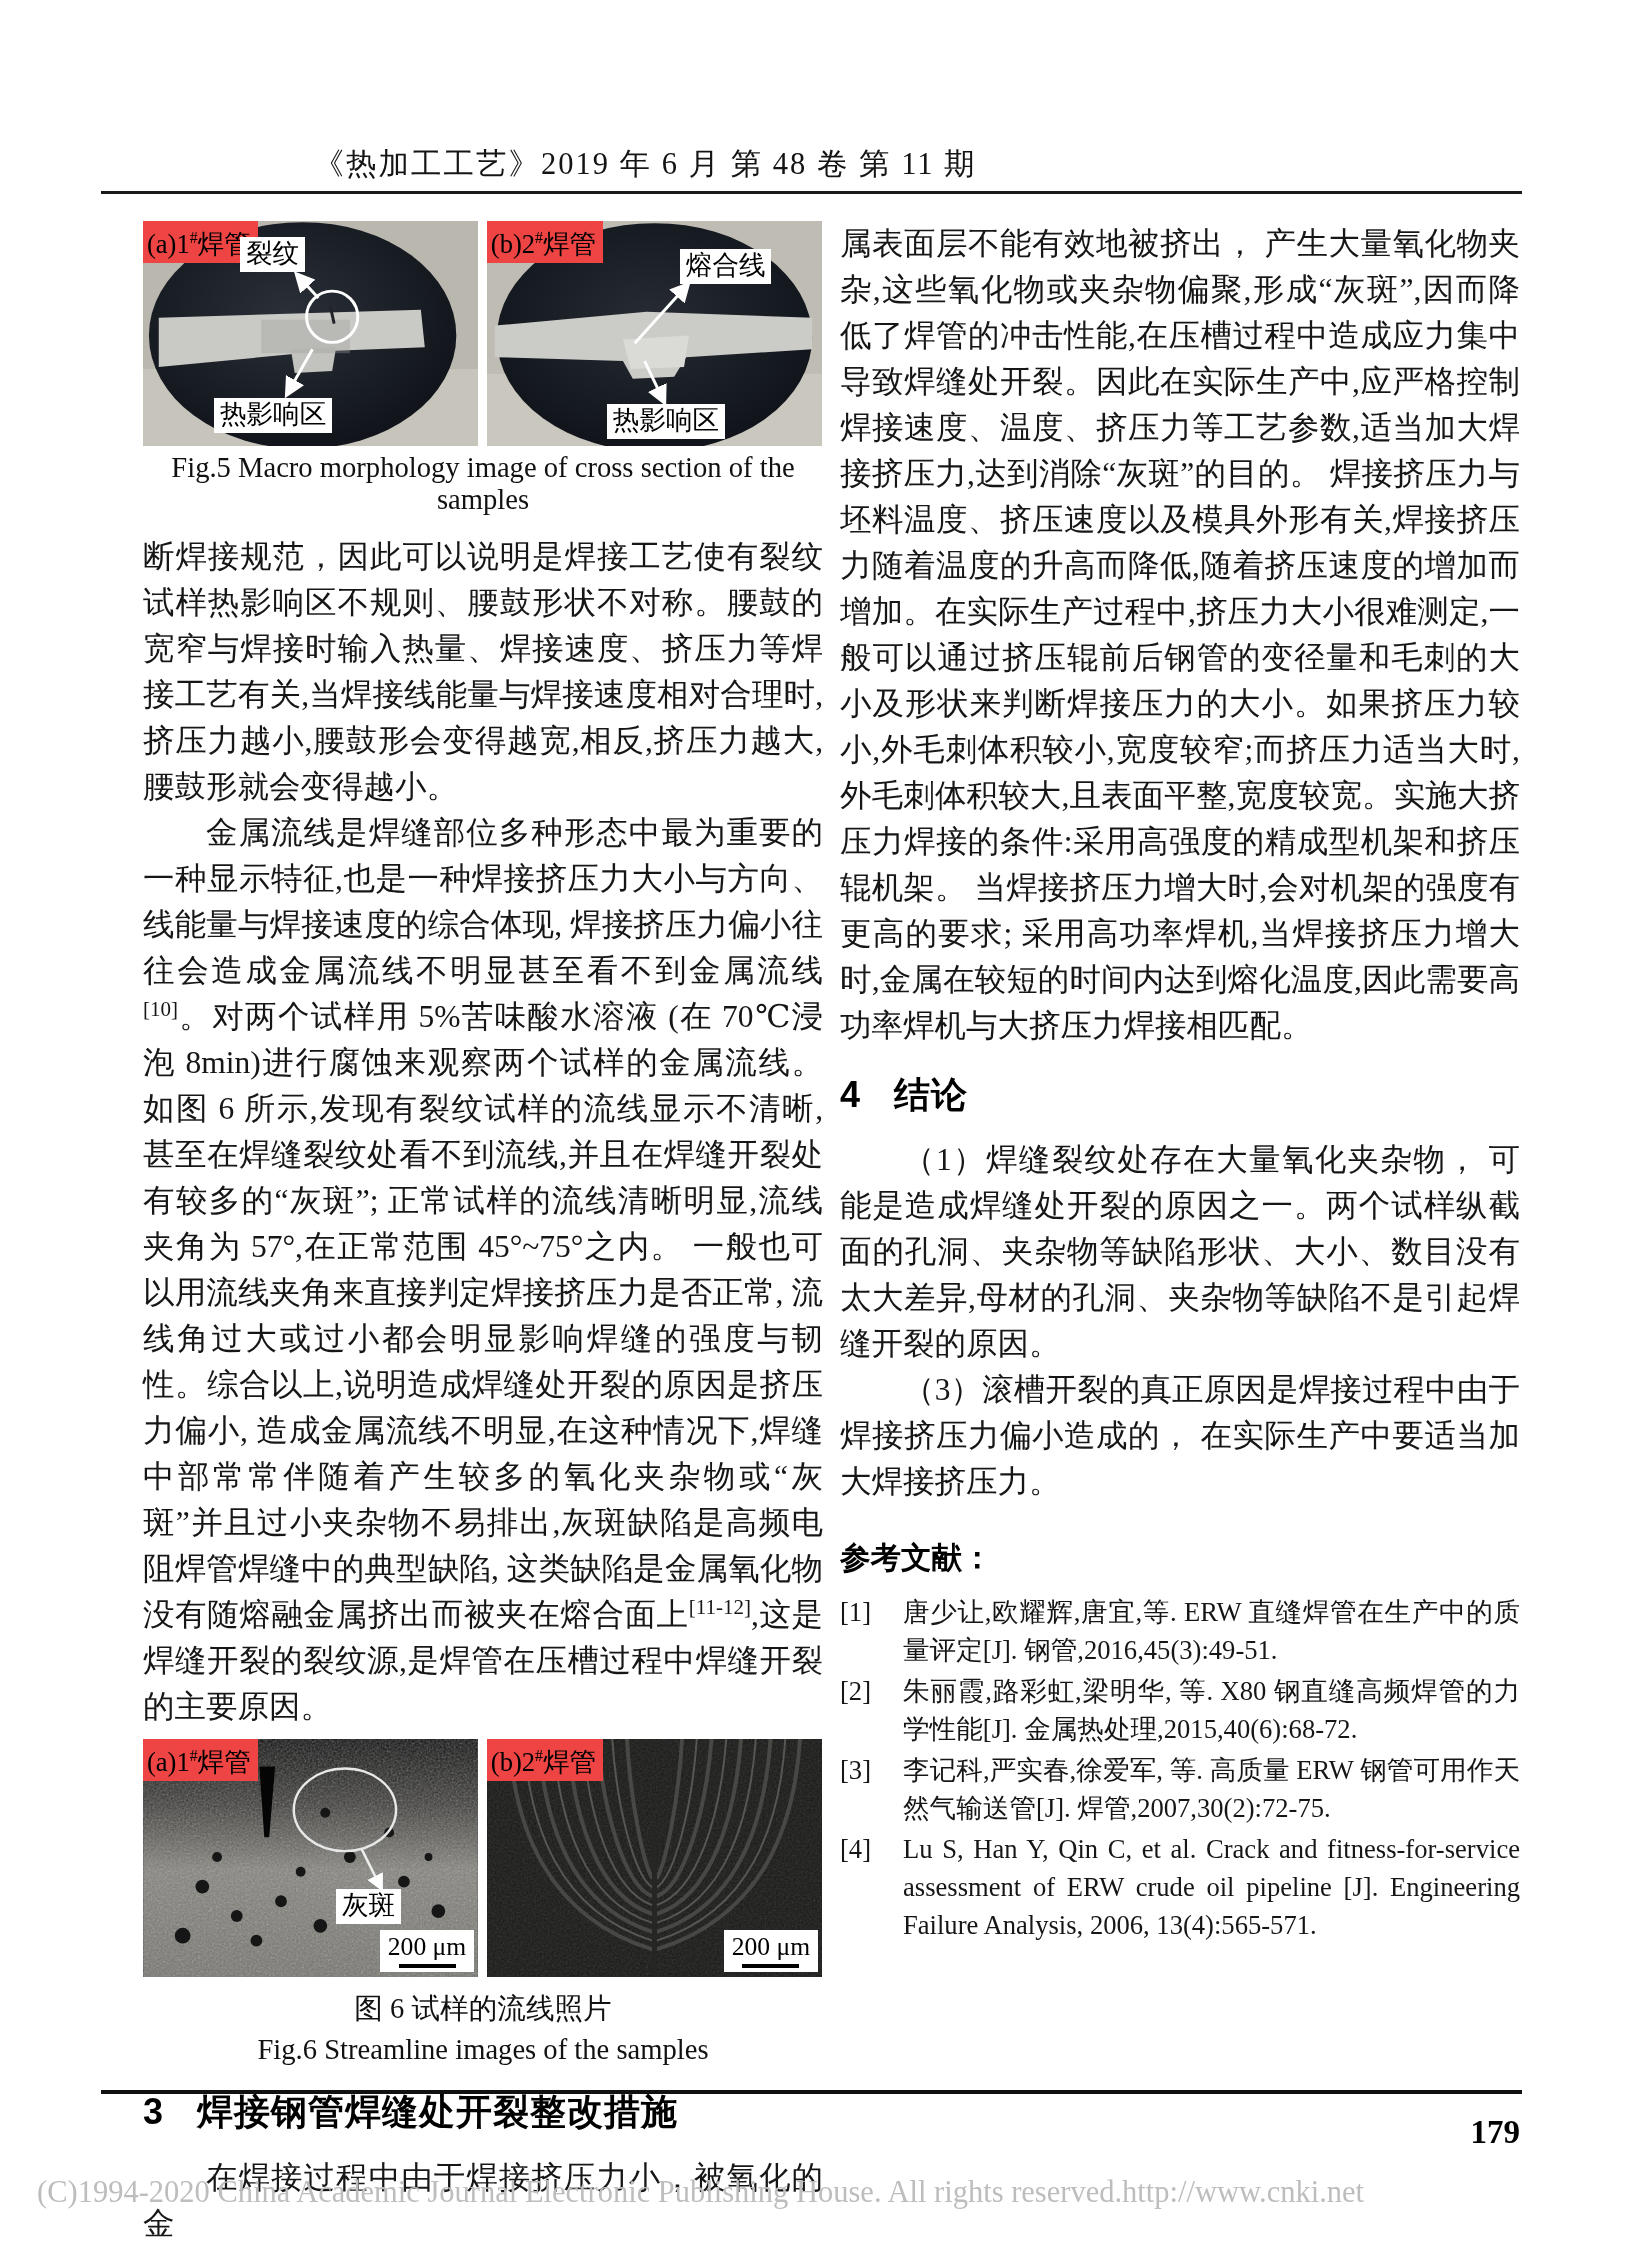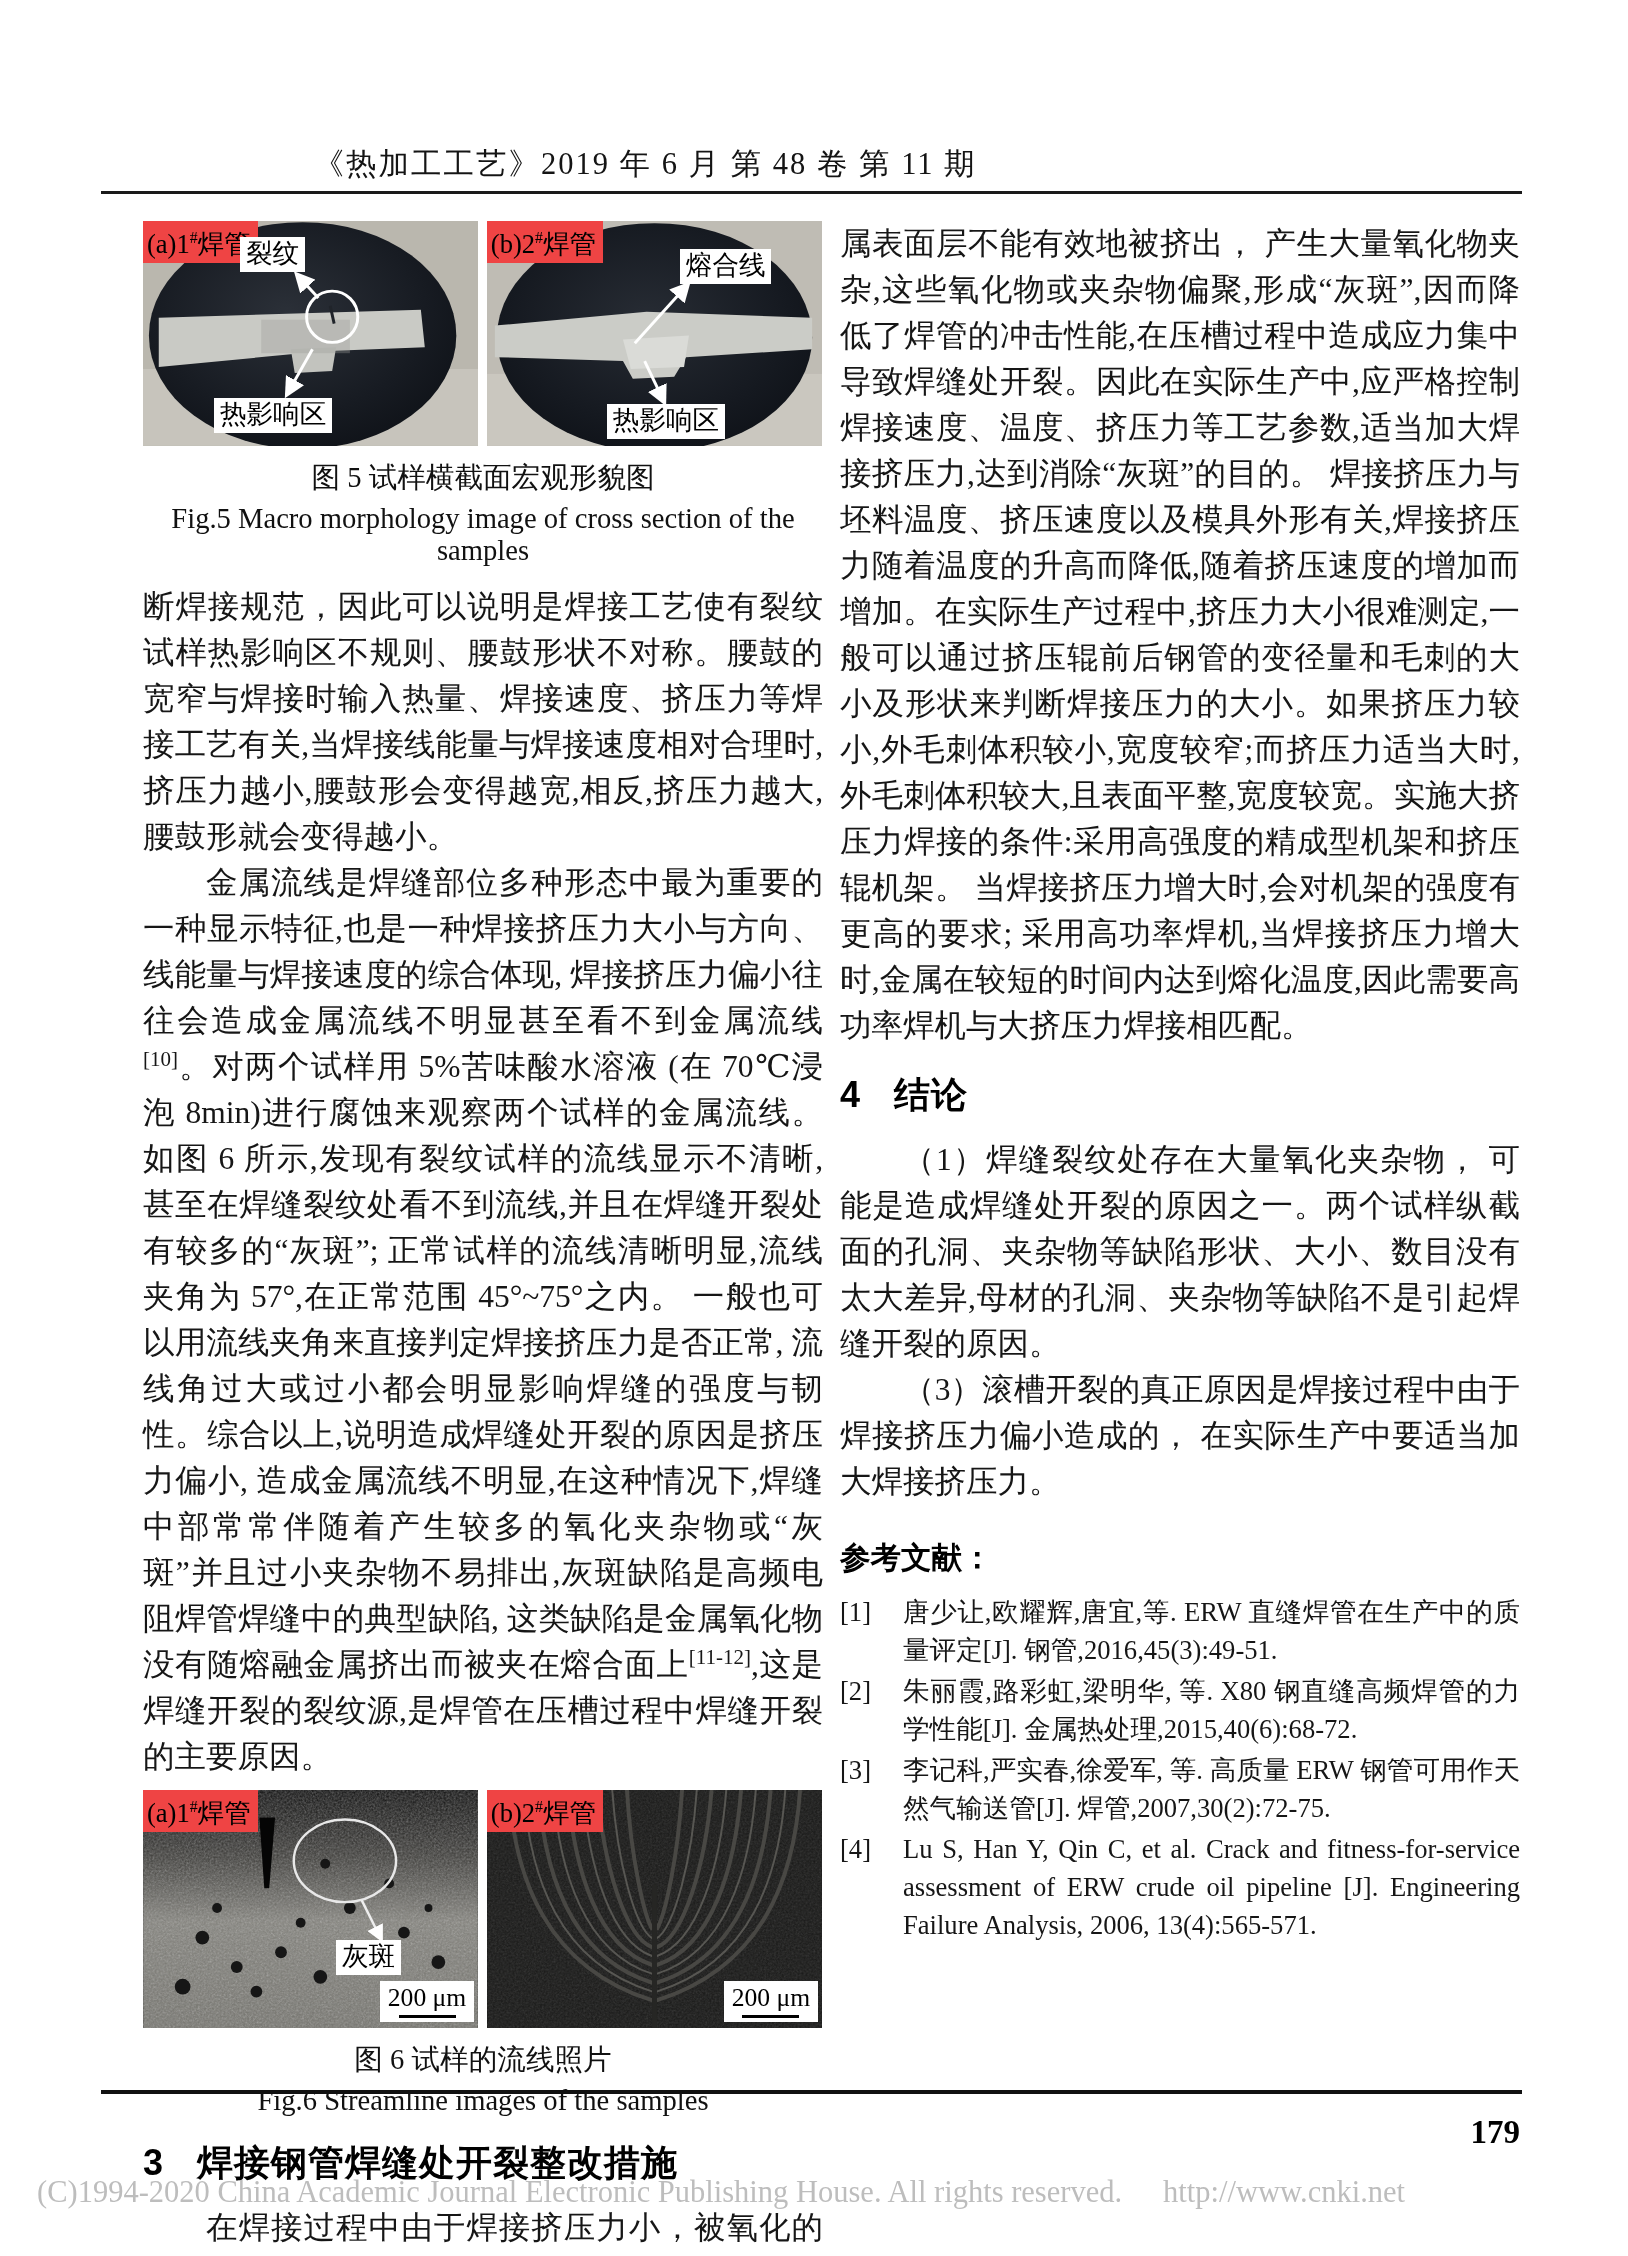--- a/index.html
+++ b/index.html
@@ -12,21 +12,21 @@
     position:absolute; top:144px; left:0; width:1290px; text-align:center;
     font-size:30.5px; letter-spacing:2px; color:#141414;
   }
   .header-rule { position:absolute; top:191px; left:101px; width:1421px; height:3px; background:#1a1a1a; }
   .footer-rule { position:absolute; top:2090px; left:101px; width:1421px; height:3.9px; background:#111; }
   .pageno { position:absolute; top:2114px; right:108px; font-size:33px; font-weight:bold; color:#000; }
   .copyright {
     position:absolute; top:2175px; left:37px; width:1566px;
     font-size:30.5px; color:#bdbdbd; white-space:nowrap;
   }
-  .copyright .url { margin-left:41px; }
+  .copyright .url { }
 
   .col { position:absolute; top:221px; width:680px; }
   .col-left  { left:143px; }
   .col-right { left:840px; }
 
   p.body { font-size:31.5px; line-height:46px; text-align:justify; color:#161616; }
   p.indent { text-indent:2em; }
   sup.supref { font-size:21px; vertical-align:super; line-height:0; }
 
   h2.section {
@@ -123,21 +123,20 @@
           <polygon points="8,106 162,92 330,98 330,130 202,138 190,158 148,160 138,142 8,138" fill="#cbccc7"></polygon>
           <polygon points="138,120 205,116 200,148 146,150" fill="#dadbd7"></polygon>
           <line x1="150" y1="124" x2="204" y2="64" stroke="#ffffff" stroke-width="3" marker-end="url(#arwW)"></line>
           <line x1="160" y1="142" x2="180" y2="184" stroke="#ffffff" stroke-width="3" marker-end="url(#arwW)"></line>
         </svg>
         <div class="plabel" style="left:0;top:0;"><span>(b)2</span><sup>#</sup><span>焊管</span></div>
         <div class="ann" style="left:193px;top:27.6px;">熔合线</div>
         <div class="ann" style="left:120px;top:183px;">热影响区</div>
       </div>
     </figure>
-    <div class="cap-cn">图 5  试样横截面宏观形貌图</div>
     <div class="cap-en">Fig.5  Macro morphology image of cross section of the samples</div>
 
     <p class="body mt16">断焊接规范，因此可以说明是焊接工艺使有裂纹试样热影响区不规则、腰鼓形状不对称。腰鼓的宽窄与焊接时输入热量、焊接速度、挤压力等焊接工艺有关,当焊接线能量与焊接速度相对合理时,挤压力越小,腰鼓形会变得越宽,相反,挤压力越大,腰鼓形就会变得越小。</p>
     <p class="body indent"><span>金属流线是焊缝部位多种形态中最为重要的一种显示特征,也是一种焊接挤压力大小与方向、线能量与焊接速度的综合体现, 焊接挤压力偏小往往会造成金属流线不明显甚至看不到金属流线</span><sup class="supref">[10]</sup><span>。对两个试样用 5%苦味酸水溶液 (在 70℃浸泡 8min)进行腐蚀来观察两个试样的金属流线。如图 6 所示,发现有裂纹试样的流线显示不清晰, 甚至在焊缝裂纹处看不到流线,并且在焊缝开裂处有较多的“灰斑”; 正常试样的流线清晰明显,流线夹角为 57°,在正常范围 45°~75°之内。 一般也可以用流线夹角来直接判定焊接挤压力是否正常, 流线角过大或过小都会明显影响焊缝的强度与韧性。综合以上,说明造成焊缝处开裂的原因是挤压力偏小, 造成金属流线不明显,在这种情况下,焊缝中部常常伴随着产生较多的氧化夹杂物或“灰斑”并且过小夹杂物不易排出,灰斑缺陷是高频电阻焊管焊缝中的典型缺陷, 这类缺陷是金属氧化物没有随熔融金属挤出而被夹在熔合面上</span><sup class="supref">[11-12]</sup><span>,这是焊缝开裂的裂纹源,是焊管在压槽过程中焊缝开裂的主要原因。</span></p>
 
     <figure class="photos fig6">
 
       <div class="panel" style="background:#3a3a38;">
         <svg viewBox="0 0 340 242" width="335" height="238">
           <defs>

